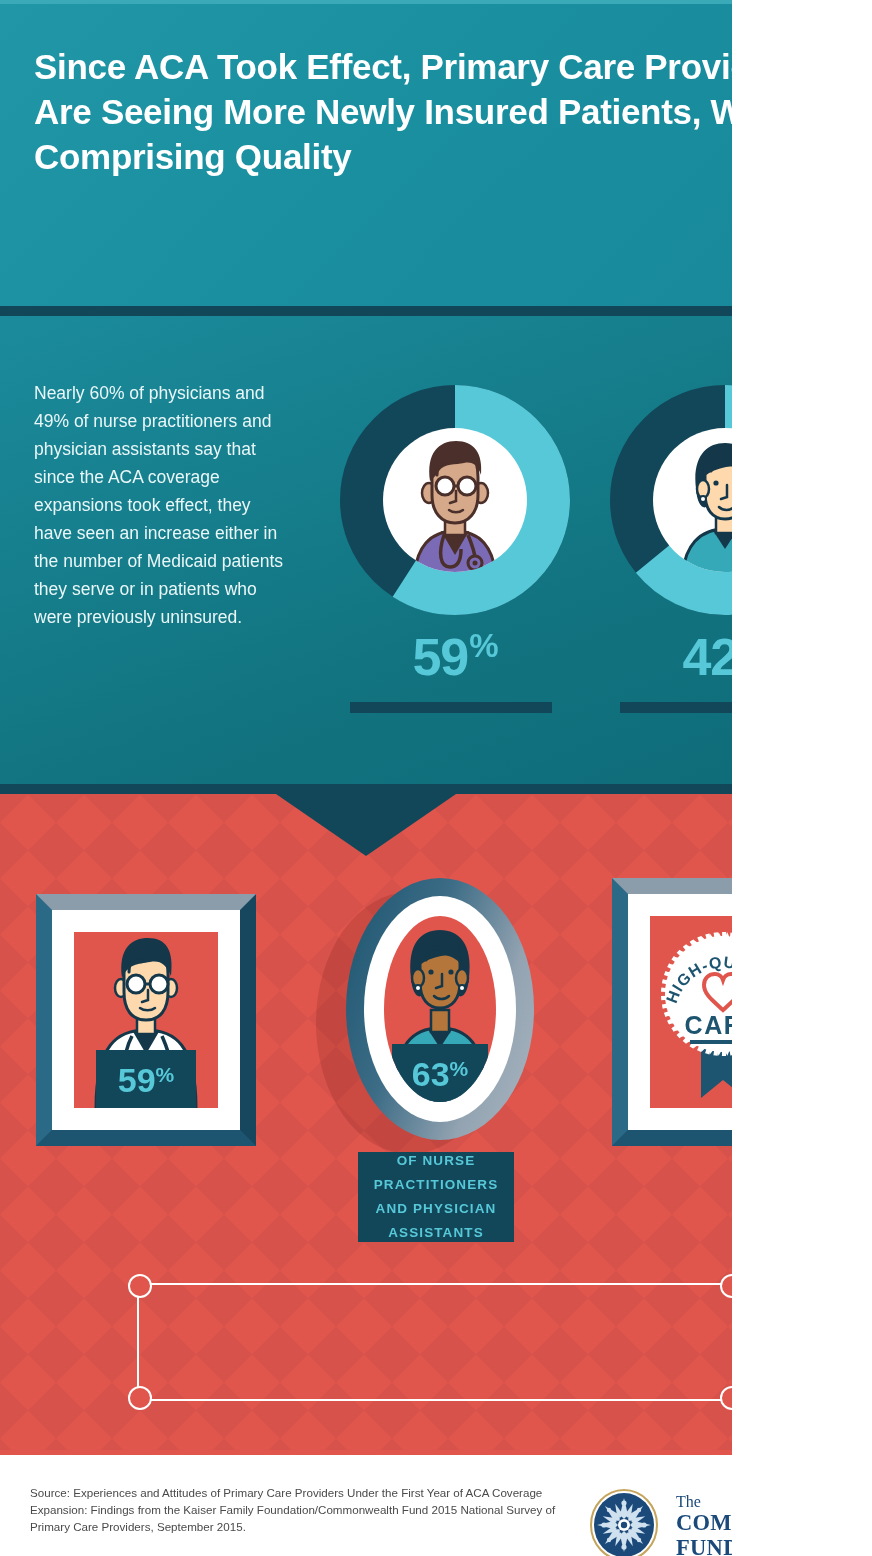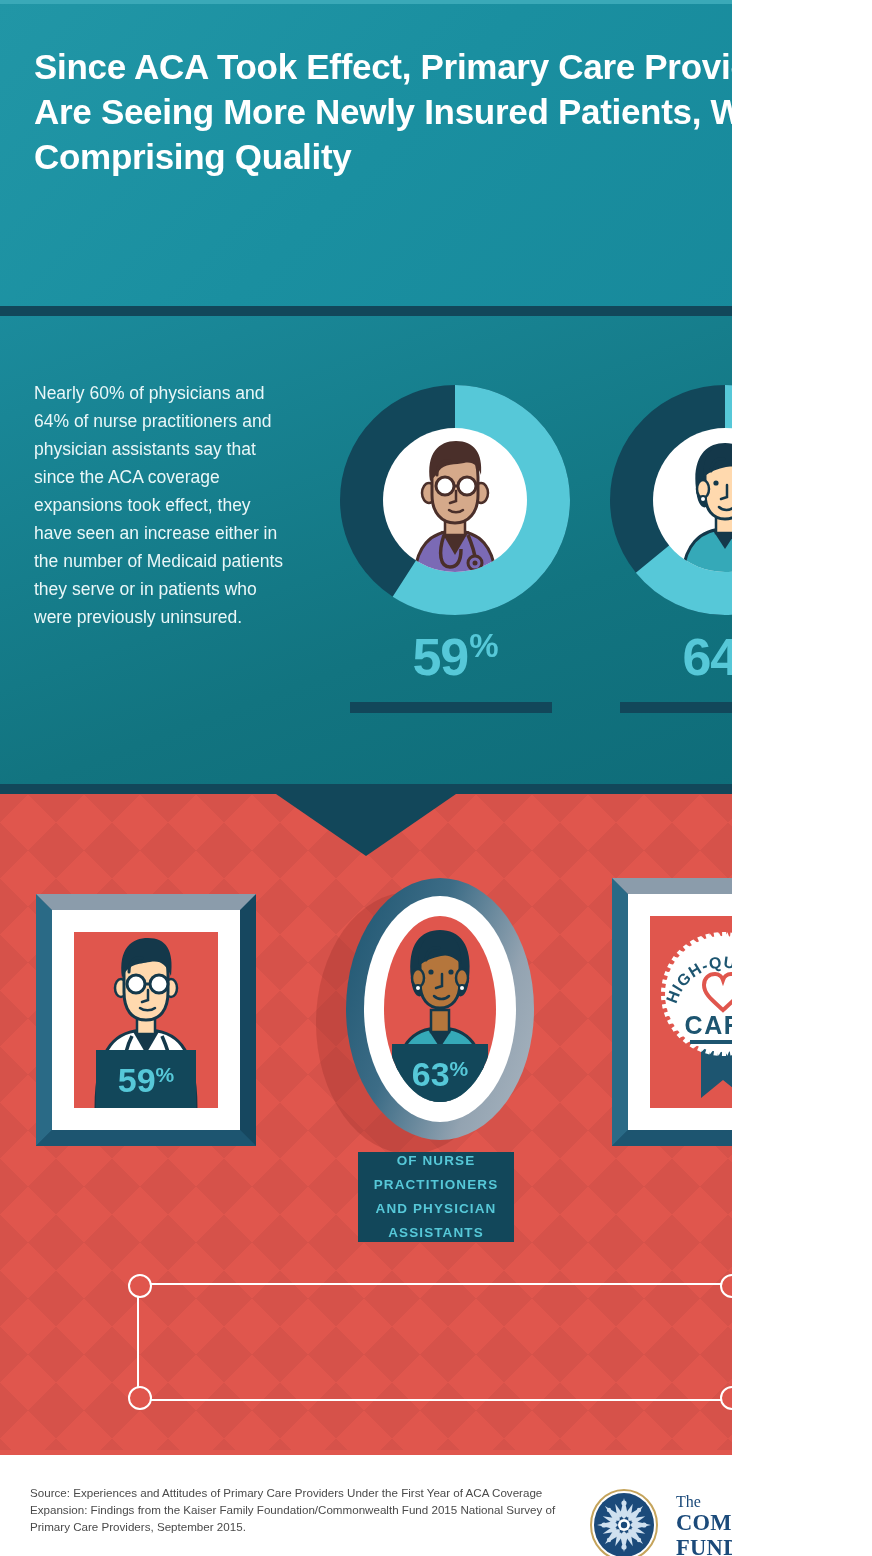--- a/index.html
+++ b/index.html
@@ -138,21 +138,21 @@
   <div class="header">
     <div class="topline"></div>
     <h1>Since ACA Took Effect, Primary Care Providers Are Seeing More Newly Insured Patients, Without Comprising Quality</h1>
   </div>
   <div class="band band-top"></div>
   <div class="arrow-down arrow-1"></div>
 
   <div class="mid">
     <div class="mid-inner">
 
-      <div class="lead">Nearly 60% of physicians and 64% of nurse practitioners and physician assistants say that since the ACA coverage expansions took effect, they have seen an increase either in the number of Medicaid patients they serve or in patients who were previously uninsured.</div>
+      <div class="lead">Nearly 60% of physicians and 49% of nurse practitioners and physician assistants say that since the ACA coverage expansions took effect, they have seen an increase either in the number of Medicaid patients they serve or in patients who were previously uninsured.</div>
 
       <div class="donut-wrap d1">
         <div class="donut">
           <svg width="230" height="230" viewBox="0 0 230 230">
             <circle cx="115" cy="115" r="92" fill="none" stroke="#12475a" stroke-width="46"></circle>
             <circle cx="115" cy="115" r="92" fill="none" stroke="#56c8d8" stroke-width="46" stroke-dasharray="341.2 578.1" transform="rotate(-90 115 115)"></circle>
             <circle cx="115" cy="115" r="72" fill="#ffffff"></circle>
 
             <g>
               <clipPath id="clipDoc">
@@ -222,21 +222,21 @@
 
                 <circle cx="106" cy="98" r="2.6" fill="#14384a"></circle>
                 <circle cx="126" cy="98" r="2.6" fill="#14384a"></circle>
 
                 <path d="M117 100 L117 112 L111 114" fill="none" stroke="#14384a" stroke-width="2.5" stroke-linecap="round"></path>
                 <path d="M109 122 C113 126 120 126 124 122" fill="none" stroke="#14384a" stroke-width="2.5" stroke-linecap="round"></path>
               </g>
             </g>
           </svg>
         </div>
-        <div class="pct"><span>64</span><span class="sup">%</span></div>
+        <div class="pct"><span>42</span><span class="sup">%</span></div>
         <div class="ubar"></div>
       </div>
 
     </div>
   </div>
 
   <div class="band band-mid"></div>
   <div class="arrow-down arrow-2"></div>
 
   <div class="red">

